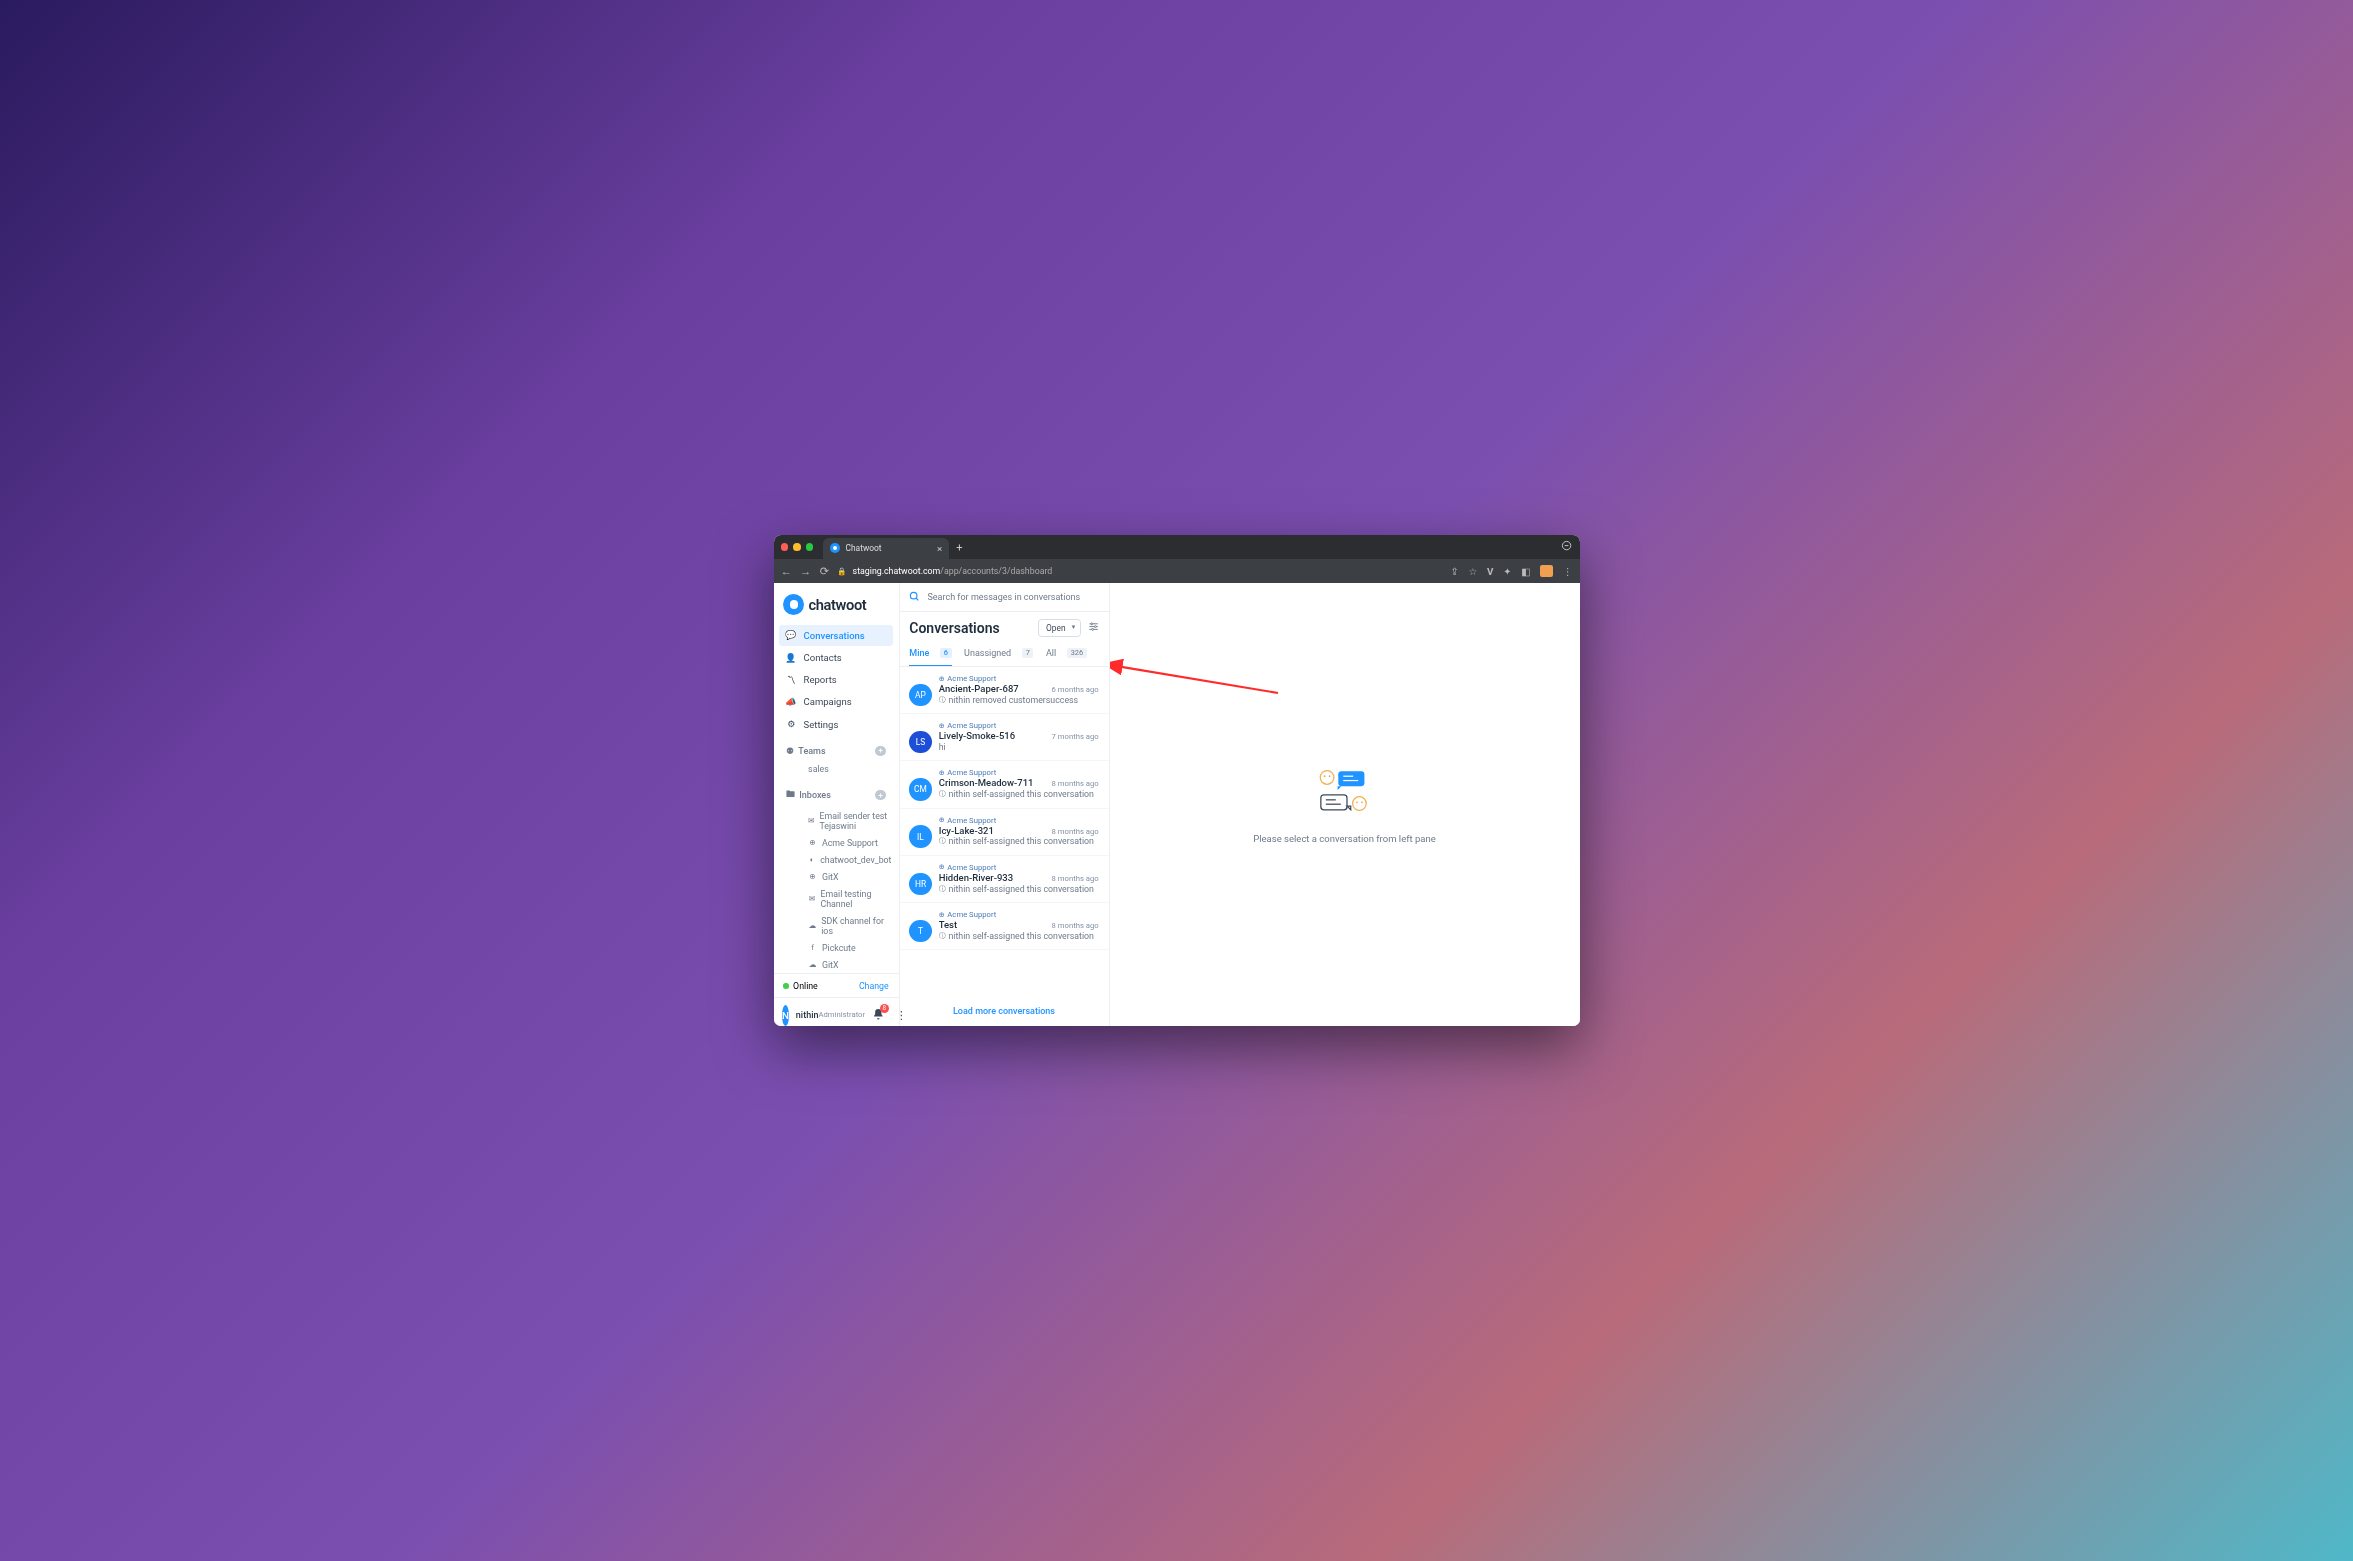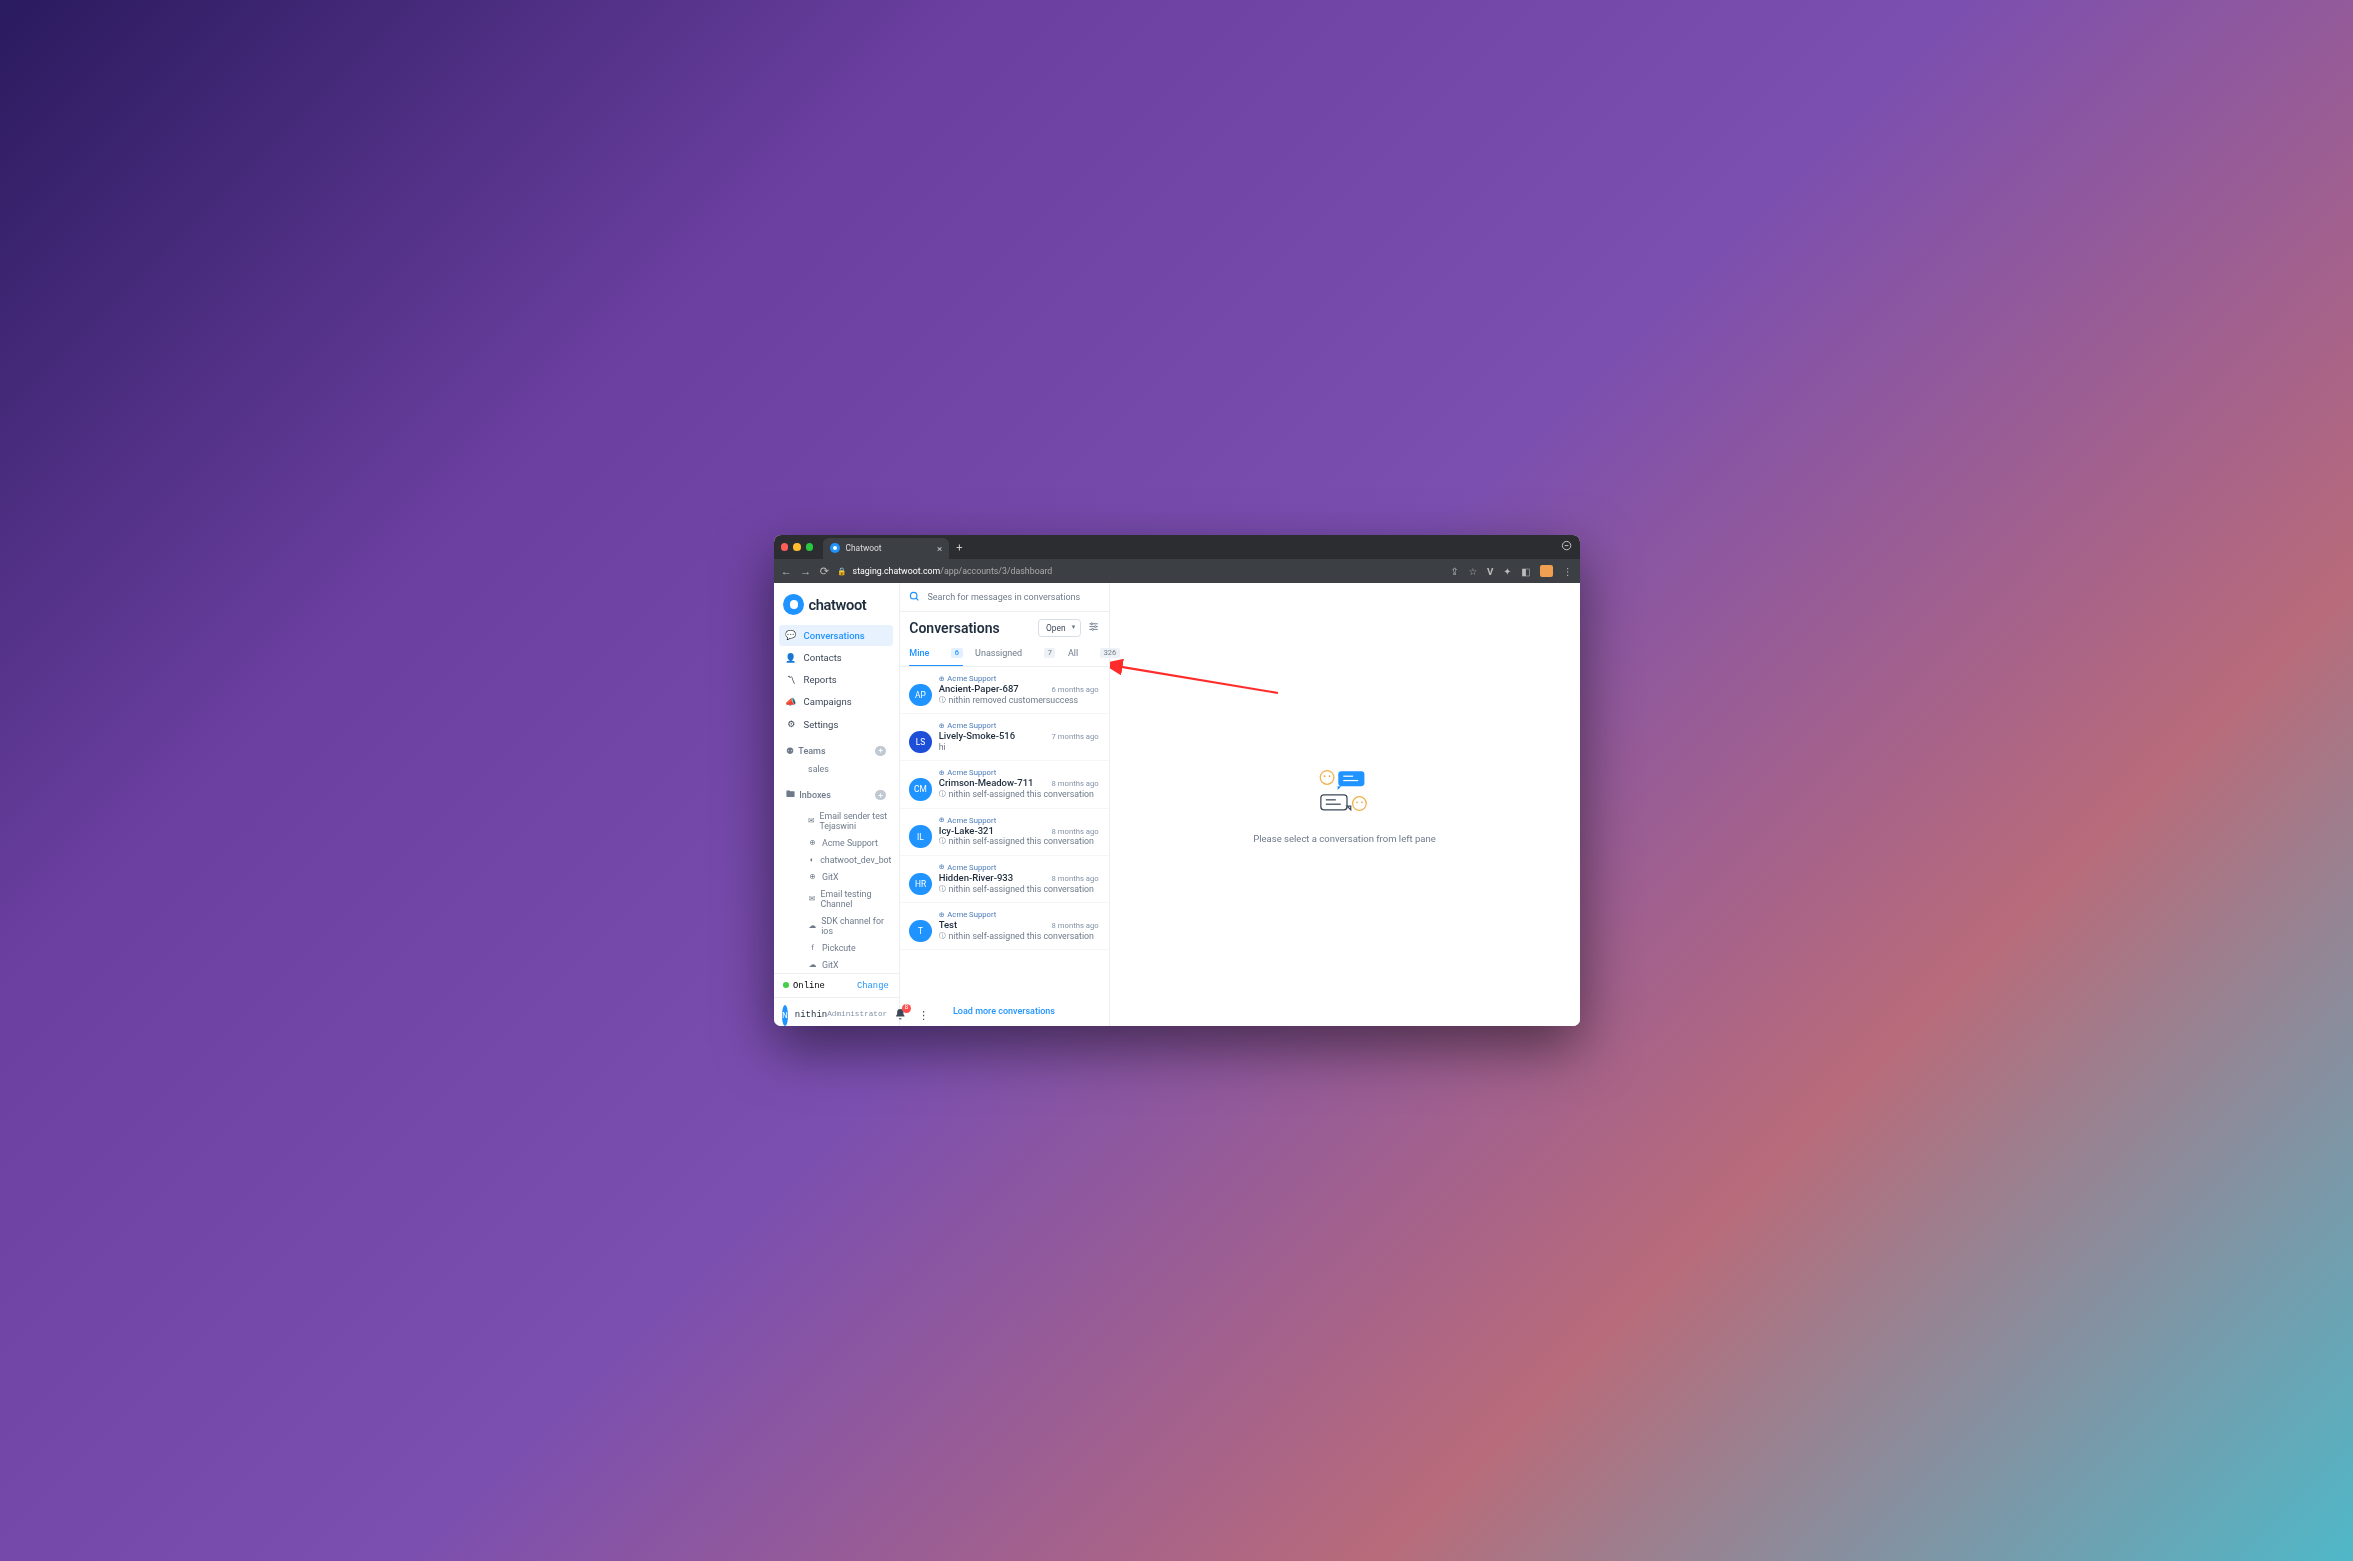--- a/index.html
+++ b/index.html
@@ -134,21 +134,20 @@
 .tree-item {
   display:flex;align-items:center;gap:4.9px;
   padding: 3.5px 7px 3.5px 19.6px;
   color:#6e7a8a;font-size:8.8px;cursor:pointer;margin-left:15px;
 }
 .tree-item .ti-icon{width:9px;font-size:7.7px;text-align:center;}
 
 .sidebar-footer {
   margin-top: auto;
   border-top: 0.7px solid #eceef1;
-  font-family: Liberation Mono, monospace;
 }
 .status-row {
   display:flex;align-items:center;justify-content:space-between;
   padding:6.3px 9.8px;font-size:8.8px;
   border-bottom:0.7px solid #eceef1;
 }
 .status-dot { width:5.6px;height:5.6px;border-radius:50%;background:#44ce4b;display:inline-block;margin-right:4.2px;}
 .status-change { color:#1f93ff;cursor:pointer;}
 .user-row {
   display:flex;align-items:center;gap:7px;padding:7px 8.4px;
@@ -183,21 +182,21 @@
   padding:2.8px 14px 2.8px 7px;font-size:8.4px;color:#3c4858;
   background:#fff; position:relative; cursor:pointer;
 }
 .status-select::after{content:"▾";position:absolute;right:4.2px;color:#6e7a8a;font-size:7px;}
 .filter-btn{cursor:pointer;color:#6e7a8a;}
 
 .tabs-row{
   display:flex;gap:12.6px;padding:4.2px 9.8px 0;border-bottom:0.7px solid #eceef1;
 }
 .tab-item{
-  display:flex;align-items:center;gap:22px;
+  display:flex;align-items:center;gap:11px;
   padding:4.2px 0 7px;font-size:9px;color:#6e7a8a;cursor:pointer;
   border-bottom:1.4px solid transparent;
 }
 .tab-item.active{color:#1f93ff;border-bottom-color:#1f93ff;font-weight:500;}
 .tab-count{background:#eef1f5;color:#6e7a8a;font-size:7.4px;padding:0.7px 3.5px;border-radius:2.1px;}
 .tab-item.active .tab-count{background:#e3f0ff;color:#1f93ff;}
 
 .convo-list{flex:1;overflow-y:auto;}
 .convo-item{
   display:flex;gap:7px;padding:7px 9.8px;border-bottom:0.7px solid #f3f5f7;cursor:pointer;

